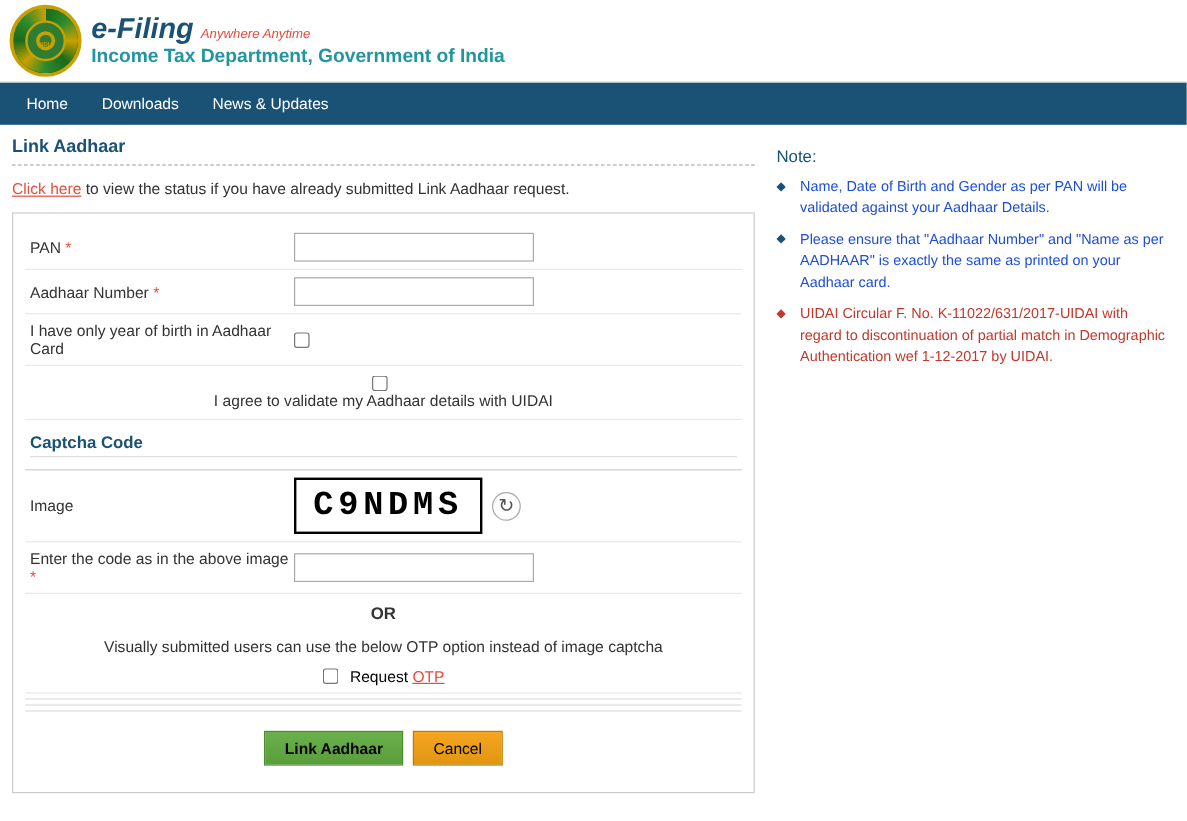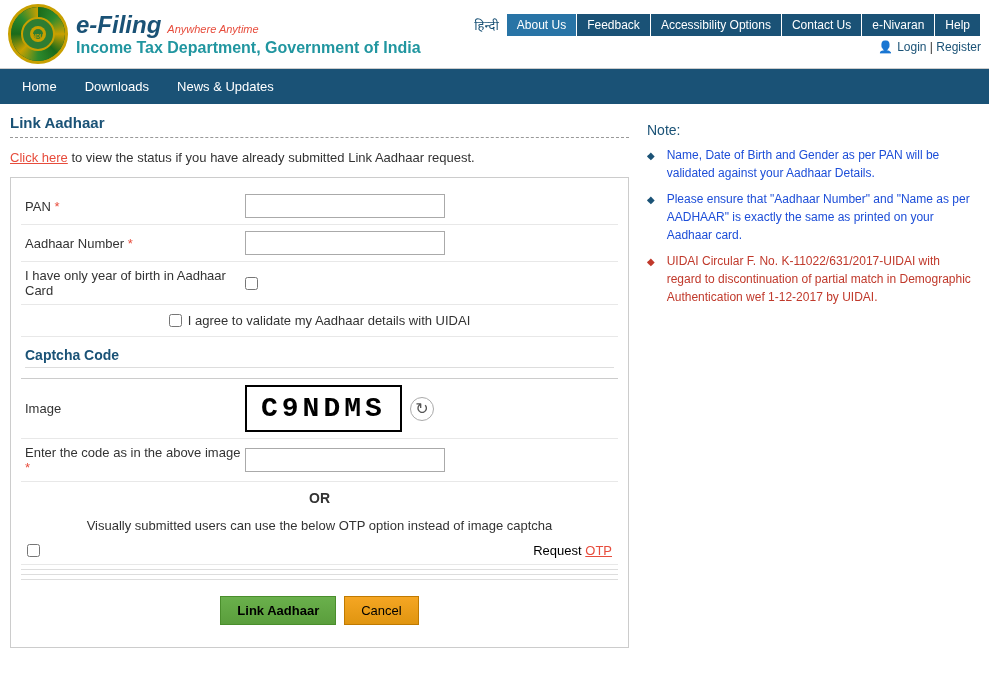--- a/index.html
+++ b/index.html
@@ -40,32 +40,32 @@
     .form-section { border: 1px solid #ccc; padding: 10px; background: #fff; }
     .form-row { display: flex; align-items: center; padding: 6px 4px; border-bottom: 1px solid #e8e8e8; }
     .form-row:last-child { border-bottom: none; }
     .form-label { width: 220px; font-size: 13px; color: #333; }
     .required { color: #e74c3c; }
     .form-input { width: 200px; height: 24px; border: 1px solid #aaa; padding: 2px 4px; font-size: 12px; }
     .checkbox-row { display: flex; align-items: center; padding: 6px 4px; border-bottom: 1px solid #e8e8e8; }
     .checkbox-row input[type="checkbox"] { margin-right: 6px; }
 
     
-    .agree-row { display: flex; align-items: center; justify-content: center; padding: 8px; border-bottom: 1px solid #e8e8e8; }
+    .agree-row { display: flex; align-items: center; justify-content: center; padding: 8px; border-bottom: 1px solid #e8e8e8; flex-direction: column; }
     .agree-row input[type="checkbox"] { margin-right: 6px; }
     .agree-text { font-size: 13px; color: #333; }
 
     
     .captcha-title { font-size: 14px; color: #1a5276; font-weight: bold; border-bottom: 1px solid #ccc; padding: 6px 4px; margin-top: 4px; }
     .captcha-image-box { display: inline-block; border: 2px solid #000; padding: 6px 14px; font-size: 28px; font-weight: bold; font-family: 'Courier New', monospace; background: #fff; color: #000; letter-spacing: 4px; min-width: 120px; text-align: center; }
     .captcha-refresh { display: inline-flex; align-items: center; justify-content: center; width: 24px; height: 24px; color: #555; font-size: 16px; cursor: pointer; border: 1px solid #aaa; border-radius: 50%; margin-left: 8px; }
 
     .or-divider { text-align: center; padding: 8px; font-weight: bold; font-size: 14px; color: #333; }
     .visually-challenged-text { text-align: center; font-size: 13px; color: #333; padding: 4px; }
-    .request-otp-row { display: flex; align-items: center; justify-content: space-between; padding: 6px; border-bottom: 1px solid #e8e8e8; }
+    .request-otp-row { display: flex; align-items: center; justify-content: center; padding: 6px; border-bottom: 1px solid #e8e8e8; }
     .request-otp-row input[type="checkbox"] { margin-right: 6px; }
 
     
     .button-row { display: flex; justify-content: center; gap: 8px; padding: 12px; }
     .btn-link-aadhaar { background: linear-gradient(#6ab04c, #5a9e3c); color: #000; border: 1px solid #4a8e2c; padding: 6px 16px; font-size: 13px; cursor: pointer; font-weight: bold; }
     .btn-cancel { background: linear-gradient(#f5a623, #e09510); color: #000; border: 1px solid #c07a00; padding: 6px 16px; font-size: 13px; cursor: pointer; }
 
     
     .note-box { padding: 8px; }
     .note-title { color: #1a5276; font-size: 14px; font-weight: normal; margin-bottom: 8px; }
@@ -91,37 +91,20 @@
           <text x="18" y="22" text-anchor="middle" fill="#c8a000" font-size="5" font-weight="bold">INDIA</text>
         </svg>
       </div>
     </div>
     <div class="logo-text-area">
       <div style="display:flex;align-items:baseline;gap:2px;">
         <span style="font-size:24px;color:#1a5276;font-style:italic;font-weight:bold;">e-<strong>Filing</strong></span>
         <span style="font-size:11px;color:#e74c3c;font-style:italic;margin-left:4px;">Anywhere Anytime</span>
       </div>
       <div style="font-size:16px;color:#2196a0;font-weight:bold;">Income Tax Department, Government of India</div>
-    </div>
-  </div>
-  <div class="header-right">
-    <div class="top-nav">
-      <span class="hindi-link">हिन्दी</span>
-      <div class="top-nav-item active">About Us</div>
-      <div class="top-nav-item">Feedback</div>
-      <div class="top-nav-item">Accessibility Options</div>
-      <div class="top-nav-item">Contact Us</div>
-      <div class="top-nav-item">e-Nivaran</div>
-      <div class="top-nav-item help">Help</div>
-    </div>
-    <div class="login-area">
-      <span>👤</span>
-      <a href="#">Login</a>
-      <span> | </span>
-      <a href="#">Register</a>
     </div>
   </div>
 </div>
 
 <nav class="main-nav">
   <div class="main-nav-item">Home</div>
   <div class="main-nav-item">Downloads</div>
   <div class="main-nav-item">News &amp; Updates</div>
 </nav>
 

